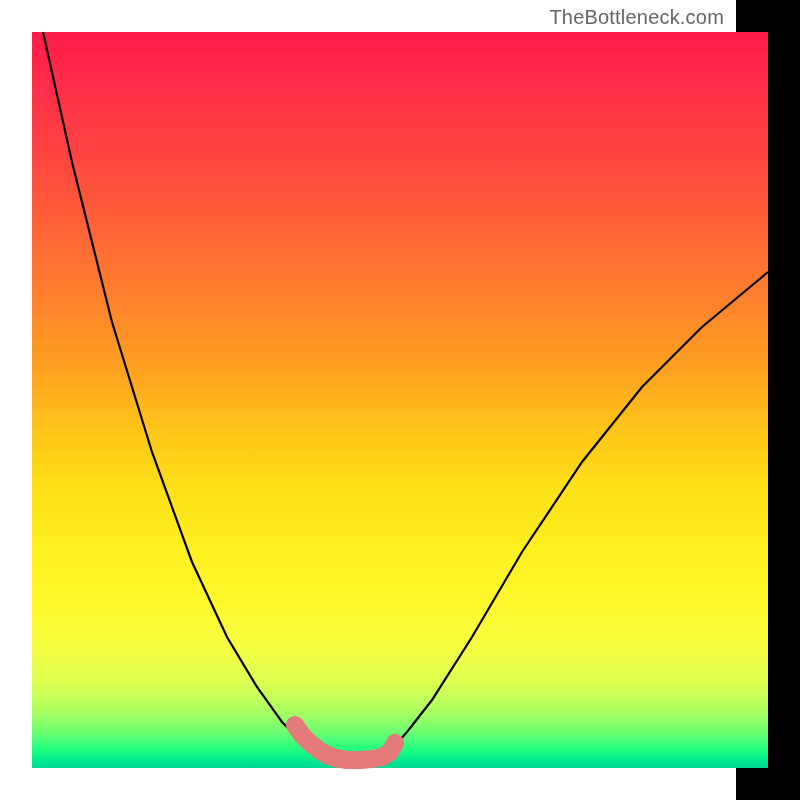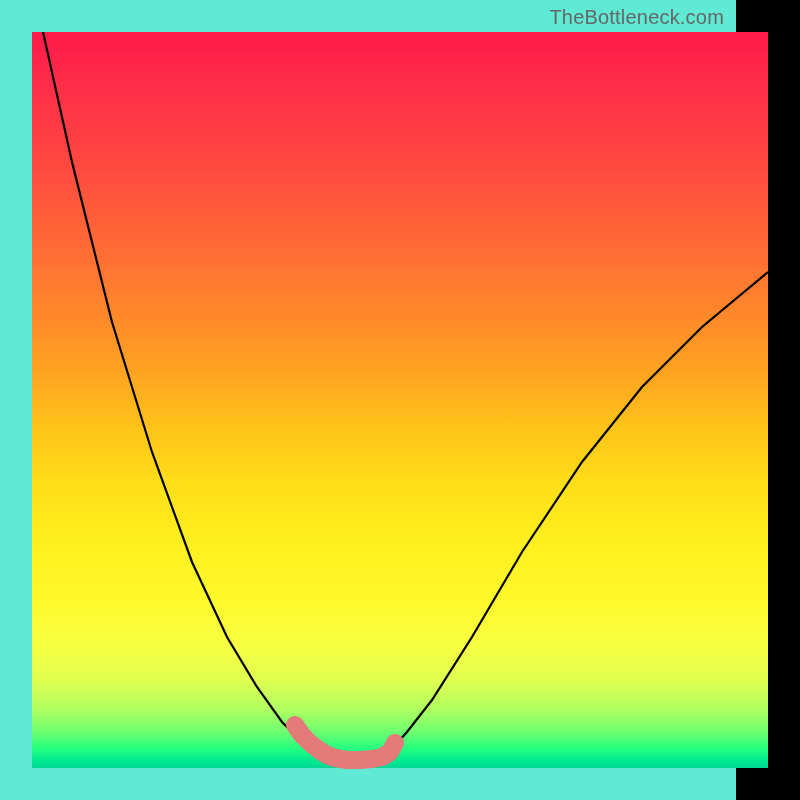--- a/index.html
+++ b/index.html
@@ -10,21 +10,21 @@
     overflow: hidden;
     background: #000;
     font-family: Arial, Helvetica, sans-serif;
   }
   .frame {
     position: absolute;
     top: 0;
     left: 0;
     width: 736px;
     height: 800px;
-    background: #5eead4;
+    background: #ffffff;
   }
   .plot-area {
     position: absolute;
     top: 32px;
     left: 32px;
     width: 736px;
     height: 736px;
     
     background: linear-gradient(to bottom,
       #ff1a4a 0%,

